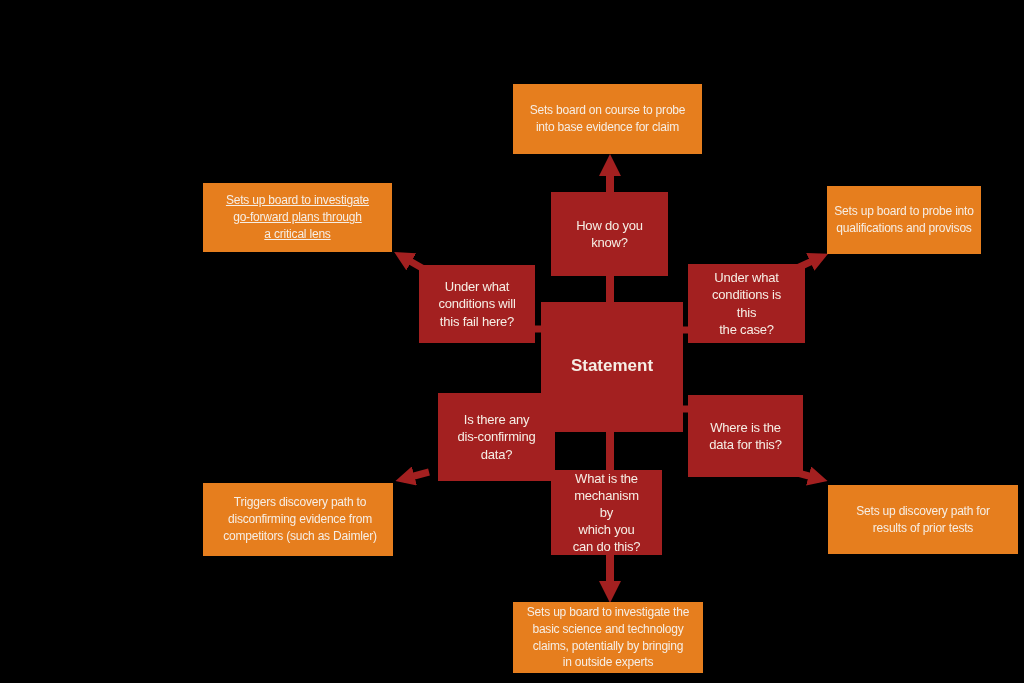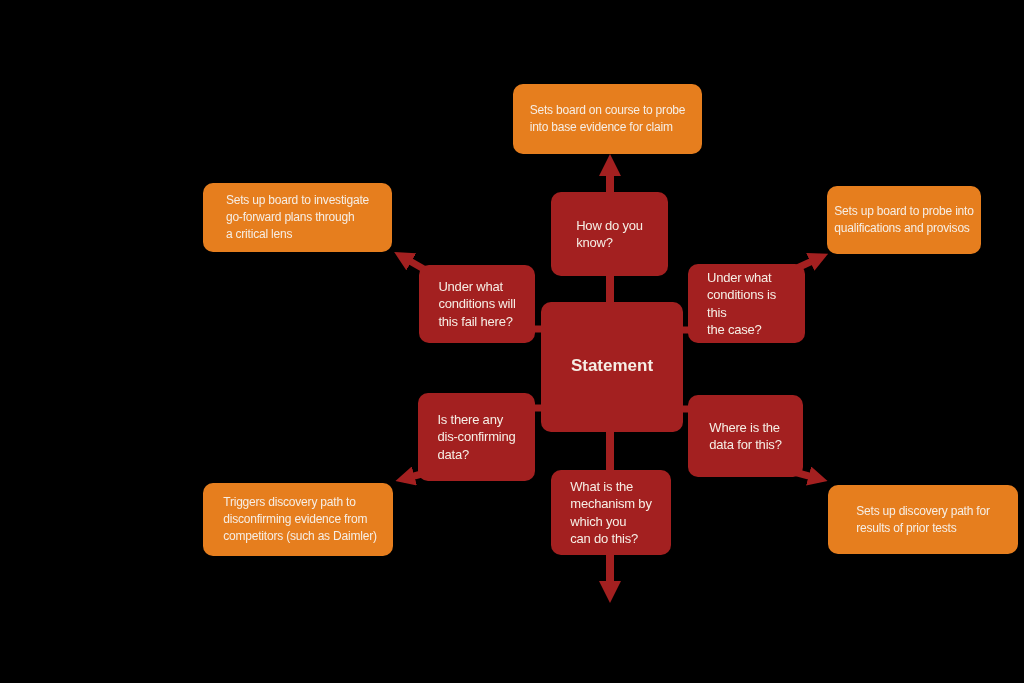--- a/index.html
+++ b/index.html
@@ -20,24 +20,24 @@
     background: var(--background, #000);
     overflow: hidden;
     font-family: "Liberation Sans", sans-serif;
   }
   .box {
     position: absolute;
     display: flex;
     flex-direction: column;
     align-items: center;
     justify-content: center;
+    text-align: center;
     color: var(--text, #F6EEE5);
     white-space: pre-line;
     z-index: 2;
-    border-radius: 10px;
   }
   .q {
     background: var(--question-box, #A32020);
     font-size: 13px;
     line-height: 1.32;
     letter-spacing: -0.2px;
     padding: 19px;
   }
   .o {
     background: var(--outcome-box, #E67E1E);
@@ -94,45 +94,49 @@
     <line x1="680" y1="409" x2="691" y2="409" stroke-width="7"></line>
 
     <line x1="429" y1="272" x2="401" y2="256" stroke-width="7" marker-end="url(#ah)"></line>
     <line x1="795" y1="269" x2="821" y2="257" stroke-width="7" marker-end="url(#ah)"></line>
     <line x1="429" y1="472" x2="403" y2="479" stroke-width="7" marker-end="url(#ah)"></line>
     <line x1="794" y1="472" x2="820" y2="479" stroke-width="7" marker-end="url(#ah)"></line>
   </svg>
 
   <div class="box o" style="left:513px; top:84px; width:189px; height:70px;">Sets board on course to probe
 into base evidence for claim</div>
-  <div class="box o" style="left:203px; top:183px; width:189px; height:69px;">Sets up board to investigate
+  <div class="box o" style="left:203px; top:183px; width:189px; height:69px;text-decoration:underline;">Sets up board to investigate
 go-forward plans through
 a critical lens</div>
   <div class="box o" style="left:827px; top:186px; width:154px; height:68px;">Sets up board to probe into
 qualifications and provisos</div>
   <div class="box o" style="left:203px; top:483px; width:190px; height:73px;padding-left:8px;">Triggers discovery path to
 disconfirming evidence from
 competitors (such as Daimler)</div>
   <div class="box o" style="left:828px; top:485px; width:190px; height:69px;">Sets up discovery path for
 results of prior tests</div>
+  <div class="box o" style="left:513px; top:602px; width:190px; height:71px;">Sets up board to investigate the
+basic science and technology
+claims, potentially by bringing
+in outside experts</div>
 
   <div class="box q" style="left:551px; top:192px; width:117px; height:84px;">How do you
 know?</div>
   <div class="box q" style="left:419px; top:265px; width:116px; height:78px;">Under what
 conditions will
 this fail here?</div>
   <div class="box q" style="left:688px; top:264px; width:117px; height:79px;">Under what
 conditions is this
 the case?</div>
-  <div class="box q" style="left:418px; top:393px; width:117px; height:88px;">Is there any
+  <div class="box q" style="left:438px; top:393px; width:117px; height:88px;">Is there any
 dis-confirming
 data?</div>
   <div class="box q" style="left:688px; top:395px; width:115px; height:82px;">Where is the
 data for this?</div>
-  <div class="box q" style="left:551px; top:470px; width:120px; height:85px;">What is the
+  <div class="box q" style="left:551px; top:470px; width:111px; height:85px;">What is the
 mechanism by
 which you
 can do this?</div>
 
   <div class="box statement" style="left:541px; top:302px; width:142px; height:130px;">
     <div class="st-title">Statement</div>
   </div>
 
 </div>
 

